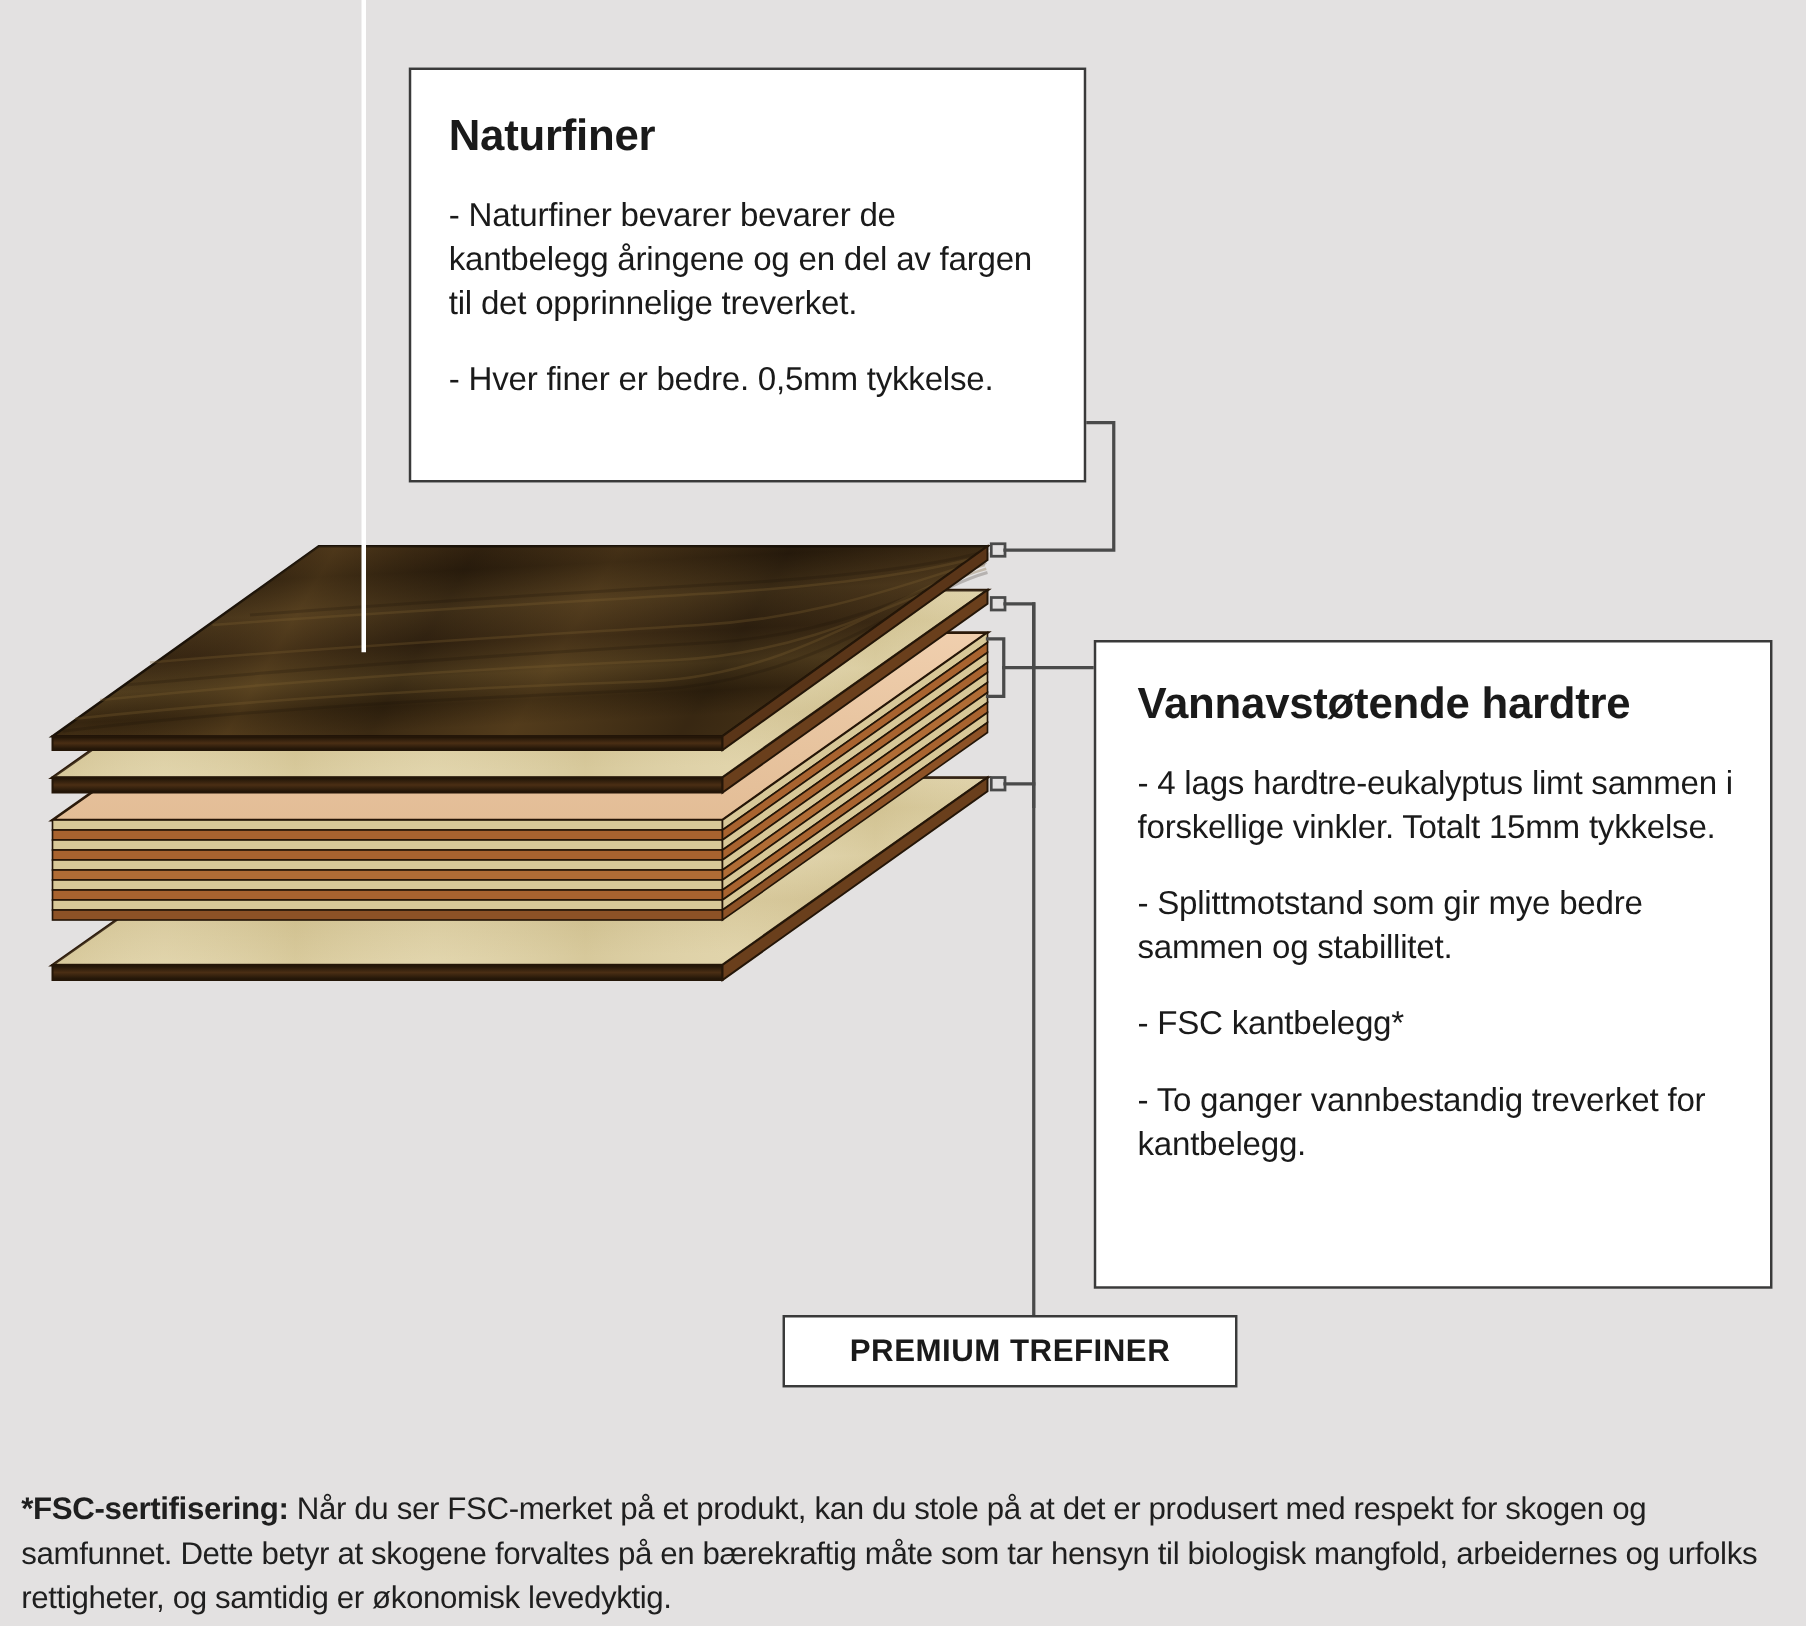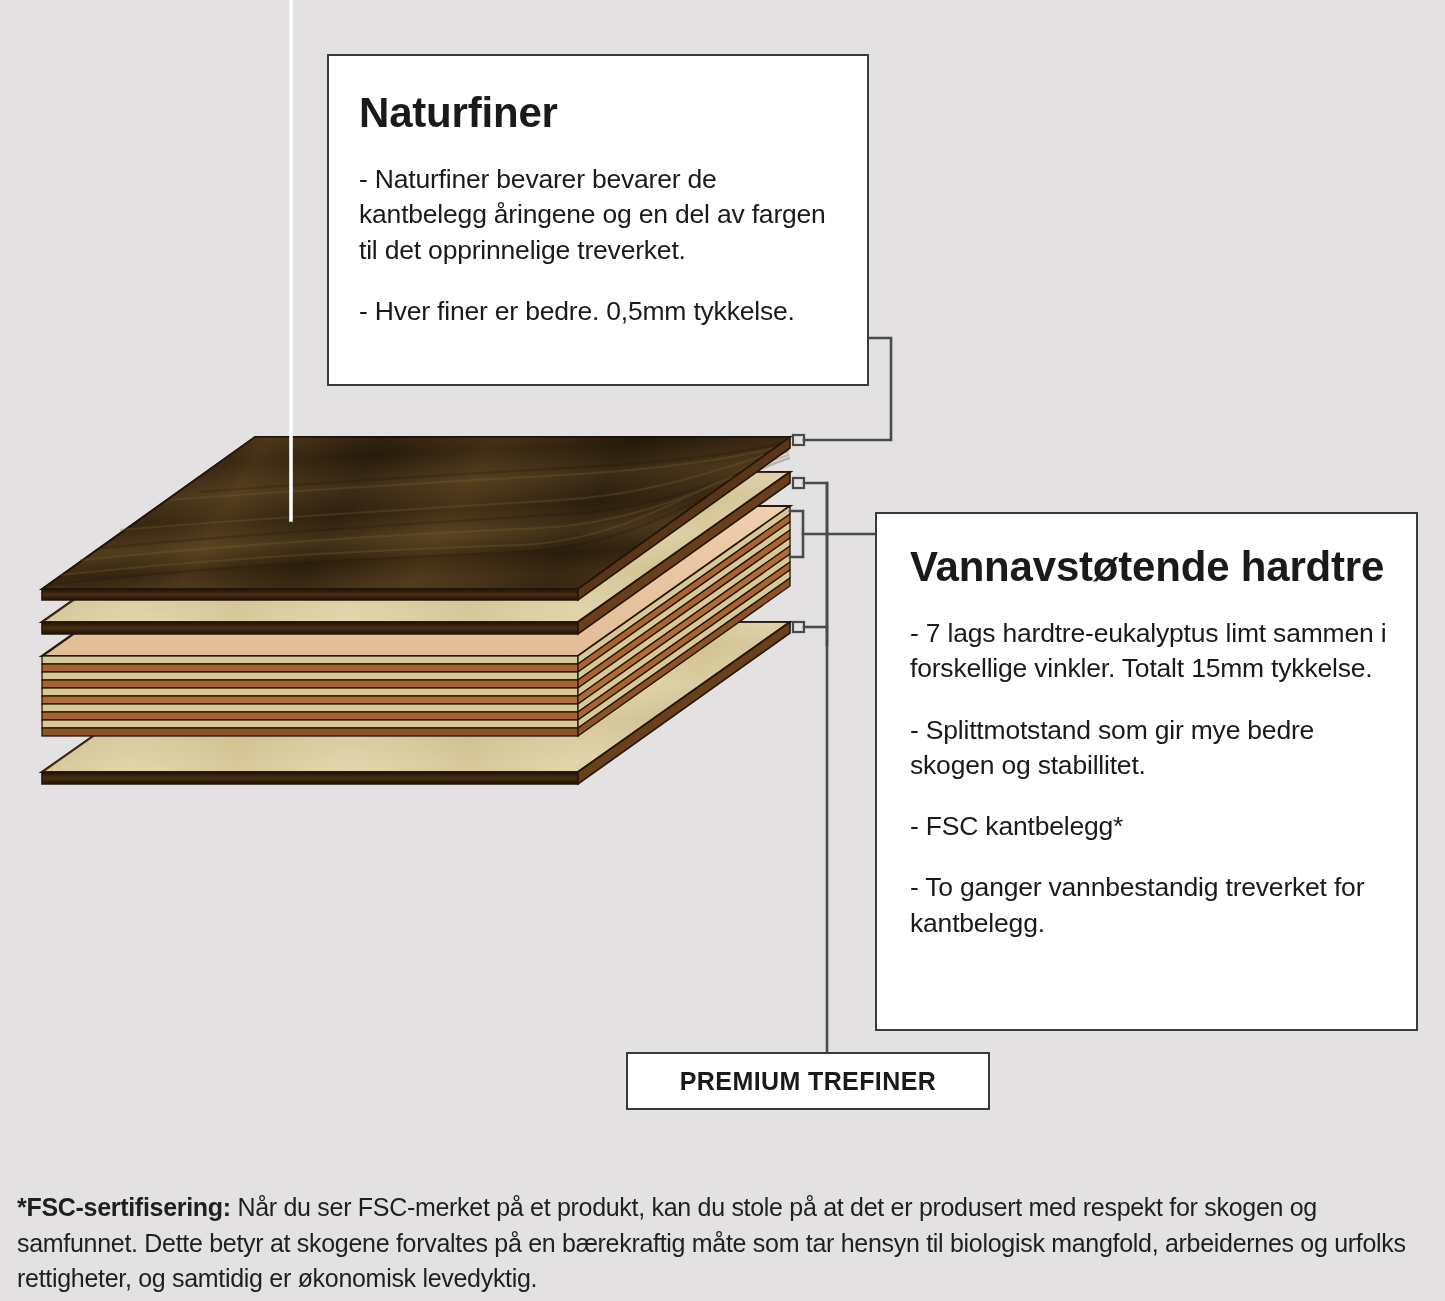--- a/index.html
+++ b/index.html
@@ -15,21 +15,21 @@
   
   .callout{
     position:absolute;
     background:#ffffff;
     border:2px solid #3a3a3a;
     box-sizing:border-box;
     color:#1a1a1a;
   }
   .callout .c-title{
     font-weight:bold;
-    font-size:42px;
+    font-size:35px;
     line-height:1.1;
     margin:0 0 26px 0;
     letter-spacing:-0.2px;
   }
   .callout .c-para{
     font-size:26.5px;
     line-height:1.33;
     margin:0 0 26px 0;
     letter-spacing:-0.2px;
   }
@@ -226,22 +226,22 @@
   </svg>
 
   <div class="callout" id="box-naturfiner">
     <div class="c-title">Naturfiner</div>
     <div class="c-para">- Naturfiner bevarer bevarer de kantbelegg åringene og en del av fargen til det opprinnelige treverket.</div>
     <div class="c-para">- Hver finer er bedre. 0,5mm tykkelse.</div>
   </div>
 
   <div class="callout" id="box-hardtre">
     <div class="c-title">Vannavstøtende hardtre</div>
-    <div class="c-para">- 7 lags hardtre-eukalyptus limt sammen i forskellige vinkler. Totalt 15mm tykkelse.</div>
-    <div class="c-para">- Splittmotstand som gir mye bedre skogen og stabillitet.</div>
+    <div class="c-para">- 4 lags hardtre-eukalyptus limt sammen i forskellige vinkler. Totalt 15mm tykkelse.</div>
+    <div class="c-para">- Splittmotstand som gir mye bedre sammen og stabillitet.</div>
     <div class="c-para">- FSC kantbelegg*</div>
     <div class="c-para">- To ganger vannbestandig treverket for kantbelegg.</div>
   </div>
 
   <div id="box-premium">
     <span>PREMIUM TREFINER</span>
   </div>
 
   <div id="footnote">
     <b>*FSC-sertifisering:</b><span> Når du ser FSC-merket på et produkt, kan du stole på at det er produsert med respekt for skogen og samfunnet. Dette betyr at skogene forvaltes på en bærekraftig måte som tar hensyn til biologisk mangfold, arbeidernes og urfolks rettigheter, og samtidig er økonomisk levedyktig.</span>

